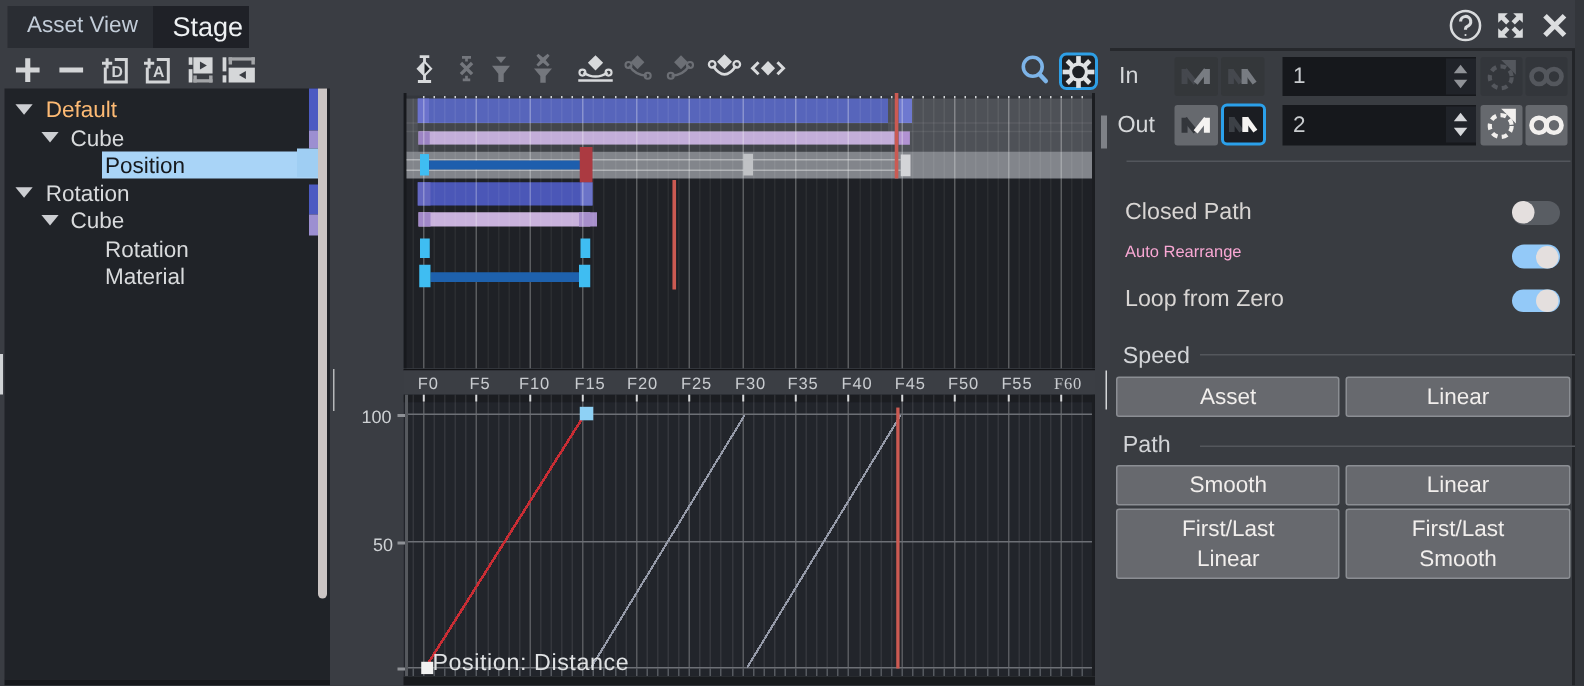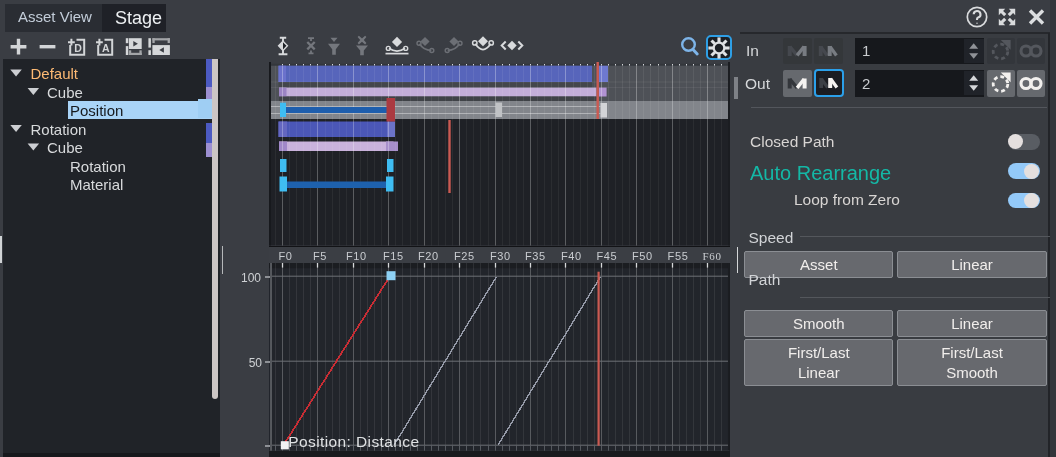--- a/index.html
+++ b/index.html
@@ -755,30 +755,30 @@
 <svg class="abs" style="left:1017px;top:69.5px;" width="28" height="27" viewBox="0 0 28 27">
   <circle cx="9" cy="13.5" r="5" fill="none" stroke="#f2f0ee" stroke-width="3.1"></circle>
   <circle cx="19" cy="13.5" r="5" fill="none" stroke="#f2f0ee" stroke-width="3.1"></circle>
 </svg>
 
 <div class="abs" style="left:751px;top:106.5px;width:296px;height:1px;background:#53565c;"></div>
 
 <div class="txt" style="left:750px;top:132.5px;font-size:15.5px;color:#d8d5d3;">Closed Path</div>
 <div class="abs" style="left:1008px;top:134px;width:31.5px;height:15.5px;background:#595d63;border-radius:8px;"></div>
 <div class="abs" style="left:1008.3px;top:134.3px;width:15px;height:15px;background:#e4dfde;border-radius:8px;"></div>
-<div class="txt" style="left:750px;top:162px;font-size:20px;color:#14b8a6;">Auto Rearrange</div>
+<div class="txt" style="left:750px;top:162px;font-size:11px;color:#f9a8d4;">Auto Rearrange</div>
 <div class="abs" style="left:1008px;top:163.4px;width:31.5px;height:15.5px;background:#93c9f8;border-radius:8px;"></div>
 <div class="abs" style="left:1024.2px;top:163.7px;width:15px;height:15px;background:#e4dfde;border-radius:8px;"></div>
-<div class="txt" style="left:750px;top:191px;font-size:15.5px;color:#d8d5d3;margin-left:44px;">Loop from Zero</div>
+<div class="txt" style="left:750px;top:191px;font-size:15.5px;color:#d8d5d3;">Loop from Zero</div>
 <div class="abs" style="left:1008px;top:192.5px;width:31.5px;height:15.5px;background:#93c9f8;border-radius:8px;"></div>
 <div class="abs" style="left:1024.2px;top:192.8px;width:15px;height:15px;background:#e4dfde;border-radius:8px;"></div>
 
 <div class="txt" style="left:748.5px;top:228.5px;font-size:15.5px;color:#d2d4d7;">Speed</div>
 <div class="abs" style="left:800px;top:236px;width:250px;height:1px;background:#54575c;"></div>
 <div class="abs" style="left:744.3px;top:251px;width:149px;height:27px;background:#67696e;border:1px solid #8b8e93;border-radius:2px;box-sizing:border-box;text-align:center;line-height:25px;font-size:15px;color:#f1eeec;">Asset</div>
 <div class="abs" style="left:897px;top:251px;width:150px;height:27px;background:#67696e;border:1px solid #8b8e93;border-radius:2px;box-sizing:border-box;text-align:center;line-height:25px;font-size:15px;color:#f1eeec;">Linear</div>
 
-<div class="txt" style="left:748.5px;top:271px;font-size:15.5px;color:#d2d4d7;">Path</div>
+<div class="txt" style="left:748.5px;top:288px;font-size:15.5px;color:#d2d4d7;">Path</div>
 <div class="abs" style="left:800px;top:297px;width:250px;height:1px;background:#54575c;"></div>
 <div class="abs" style="left:744.3px;top:309.5px;width:149px;height:27px;background:#67696e;border:1px solid #8b8e93;border-radius:2px;box-sizing:border-box;text-align:center;line-height:25px;font-size:15px;color:#f1eeec;">Smooth</div>
 <div class="abs" style="left:897px;top:309.5px;width:150px;height:27px;background:#67696e;border:1px solid #8b8e93;border-radius:2px;box-sizing:border-box;text-align:center;line-height:25px;font-size:15px;color:#f1eeec;">Linear</div>
 <div class="abs" style="left:744.3px;top:339.3px;width:149px;height:46.5px;background:#67696e;border:1px solid #8b8e93;border-radius:2px;box-sizing:border-box;text-align:center;font-size:15px;line-height:20px;padding-top:3px;color:#f1eeec;">First/Last<br>Linear</div>
 <div class="abs" style="left:897px;top:339.3px;width:150px;height:46.5px;background:#67696e;border:1px solid #8b8e93;border-radius:2px;box-sizing:border-box;text-align:center;font-size:15px;line-height:20px;padding-top:3px;color:#f1eeec;">First/Last<br>Smooth</div>
 
 </body></html>

